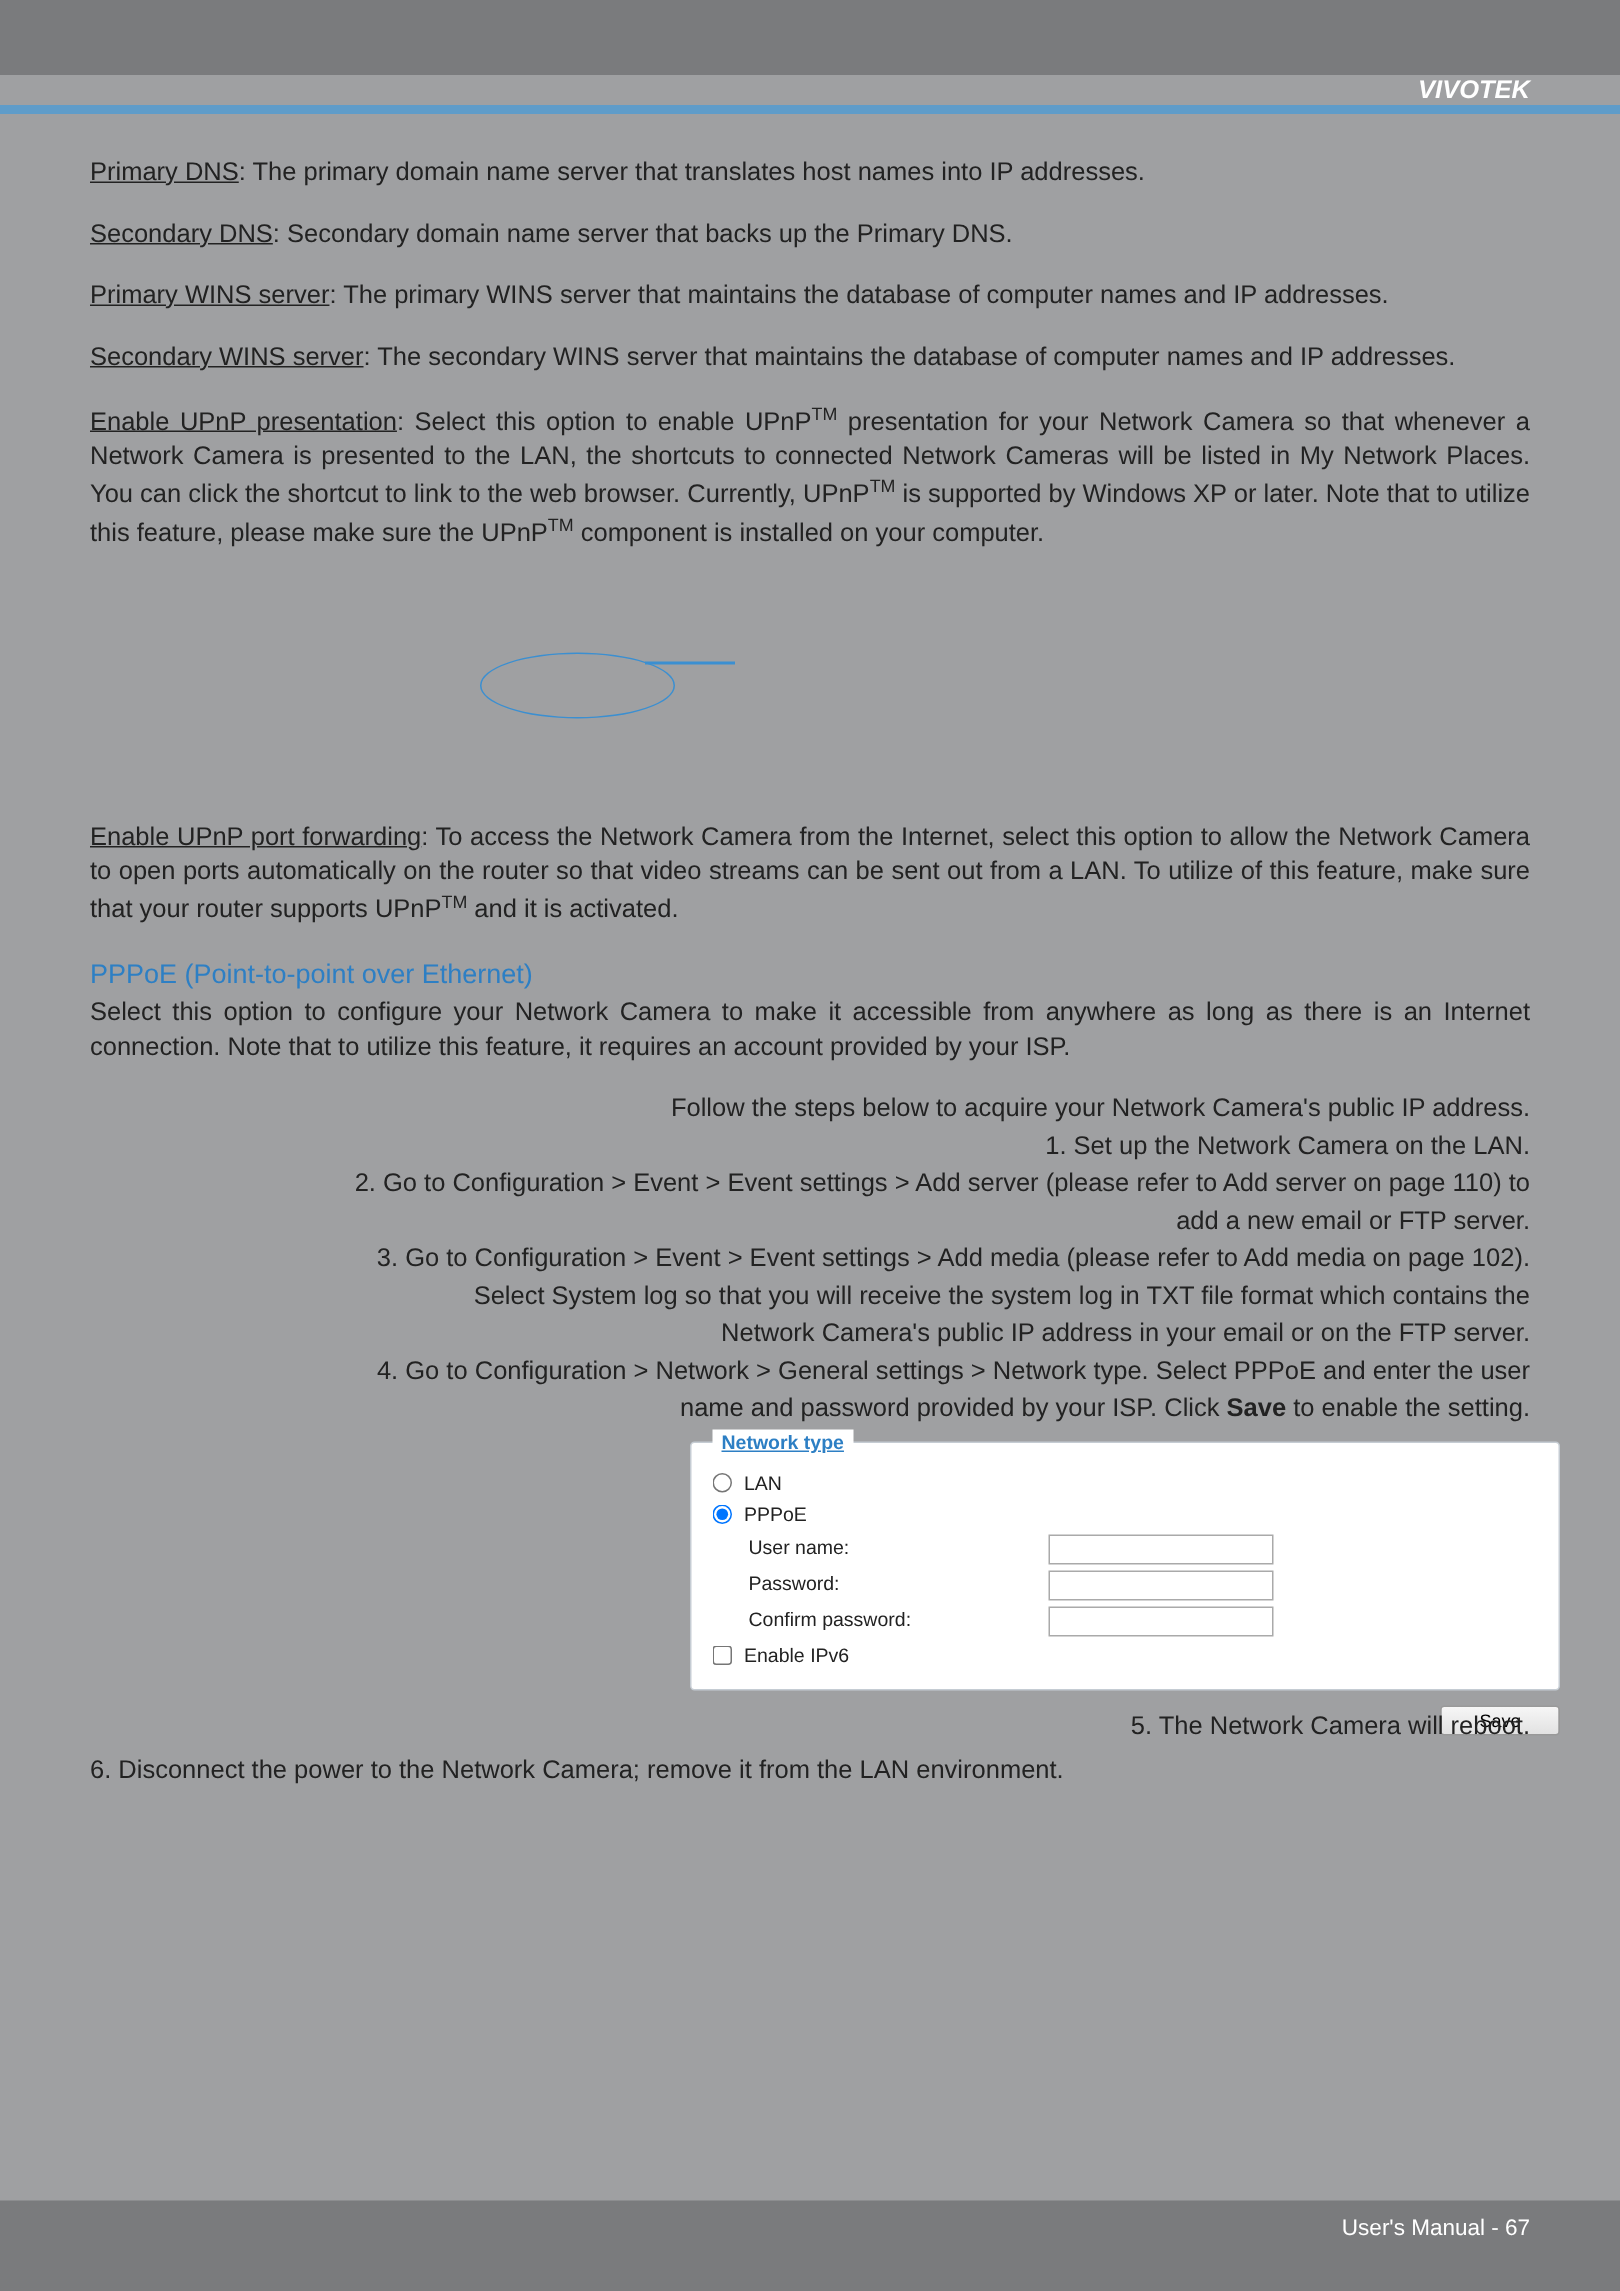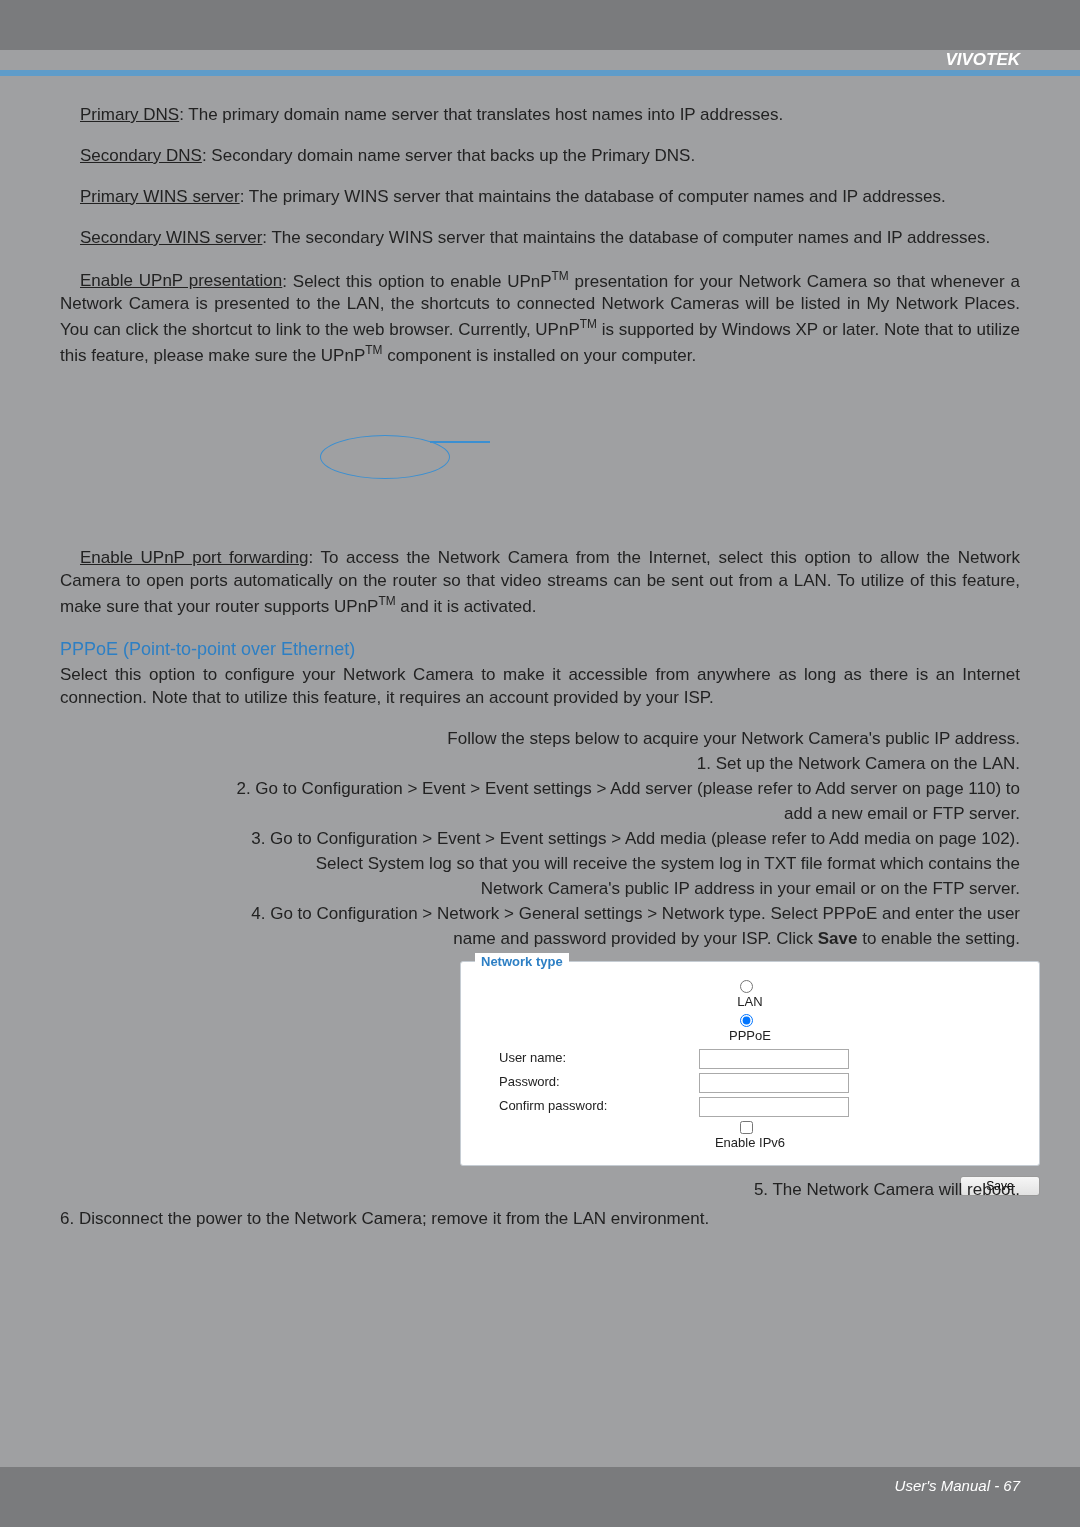--- a/index.html
+++ b/index.html
@@ -25,21 +25,21 @@
 .divider {
   height: 6px;
   background: #5f9cc9;
 }
 .content {
   padding: 28px 60px 0 60px;
   color: #222;
   font-size: 17px;
   line-height: 1.35;
 }
-.term { text-decoration: underline; margin-left: 20px; }
+.term { text-decoration: underline; }
 .para { margin-bottom: 18px; text-align: justify; }
 .para-tight { margin-bottom: 6px; }
 .section-title { color: #2d7fc4; font-size: 18px; margin-bottom: 3px; }
 .callout {
   width: 440px;
   margin: 40px auto 40px auto;
   position: relative;
   height: 100px;
 }
 .callout-oval {
@@ -83,22 +83,23 @@
 }
 .panel-legend {
   position: absolute;
   top: -9px;
   left: 14px;
   background: #fff;
   padding: 0 6px;
   color: #2d7fc4;
   font-weight: bold;
   font-size: 13px;
-}
-.radio-row, .check-row { display: flex; align-items: center; margin: 4px 0; flex-direction: column; }
+  text-decoration: underline;
+}
+.radio-row, .check-row { display: flex; align-items: center; margin: 4px 0; }
 .radio-row input, .check-row input { margin-right: 8px; }
 .field-row { display: flex; align-items: flex-start; margin: 4px 0 4px 24px; }
 .field-label { width: 200px; font-size: 13px; }
 .field-input { width: 150px; height: 20px; border: 1px solid #aaa; background: #fff; }
 .save-row { width: 580px; margin: 8px 0 0 400px; text-align: right; }
 .save-btn {
   width: 80px;
   padding: 2px 0;
   font-size: 12px;
   background: linear-gradient(#f6f6f6, #e2e2e2);
@@ -109,21 +110,20 @@
   position: absolute;
   bottom: 0;
   left: 0;
   right: 0;
   height: 60px;
   background: #7a7b7d;
 }
 .footer-text {
   text-align: right;
   color: #fff;
-  font-style: italic;
   font-size: 15px;
   padding: 10px 60px 0 0;
 }
 sup { font-size: 0.7em; }
 </style>
 </head>
 <body>
 
 <div class="page-header"></div>
 <div class="brand-bar">

